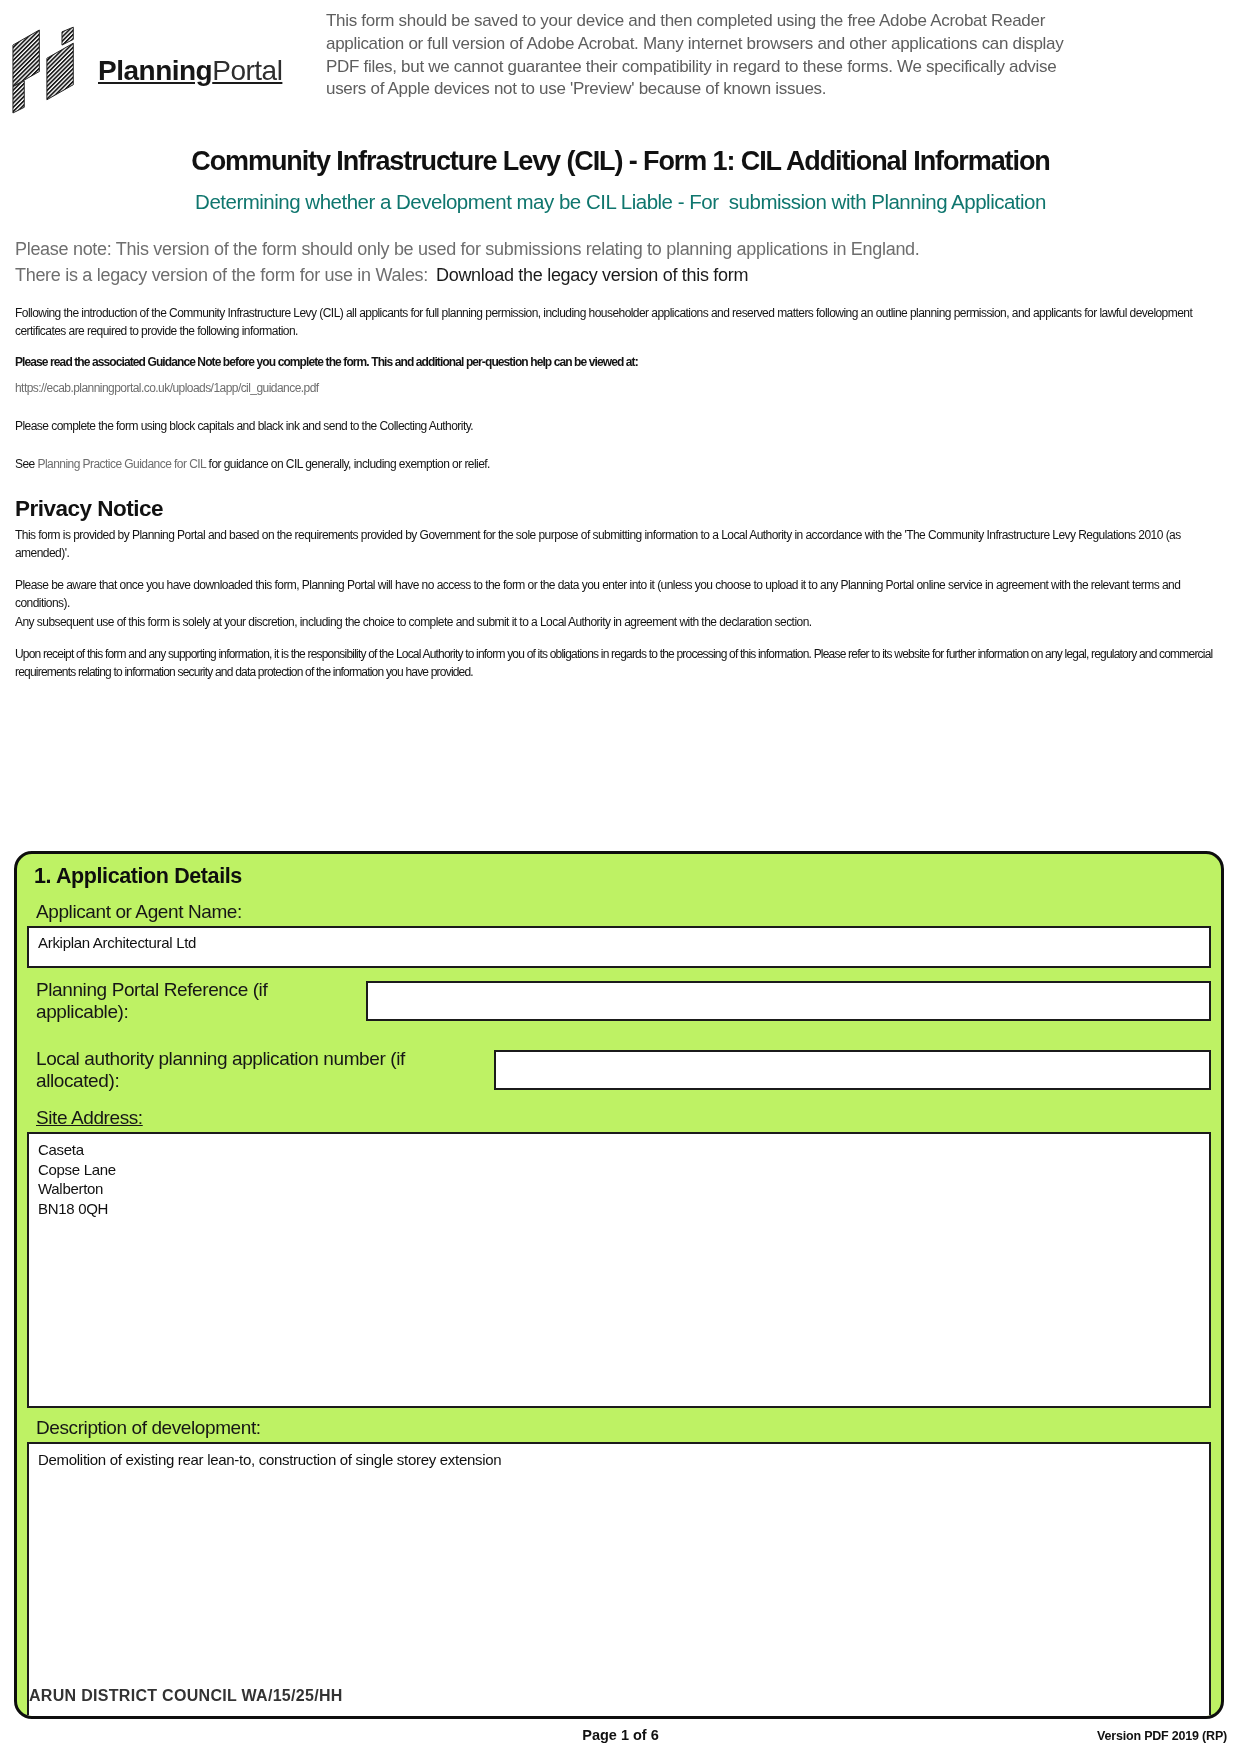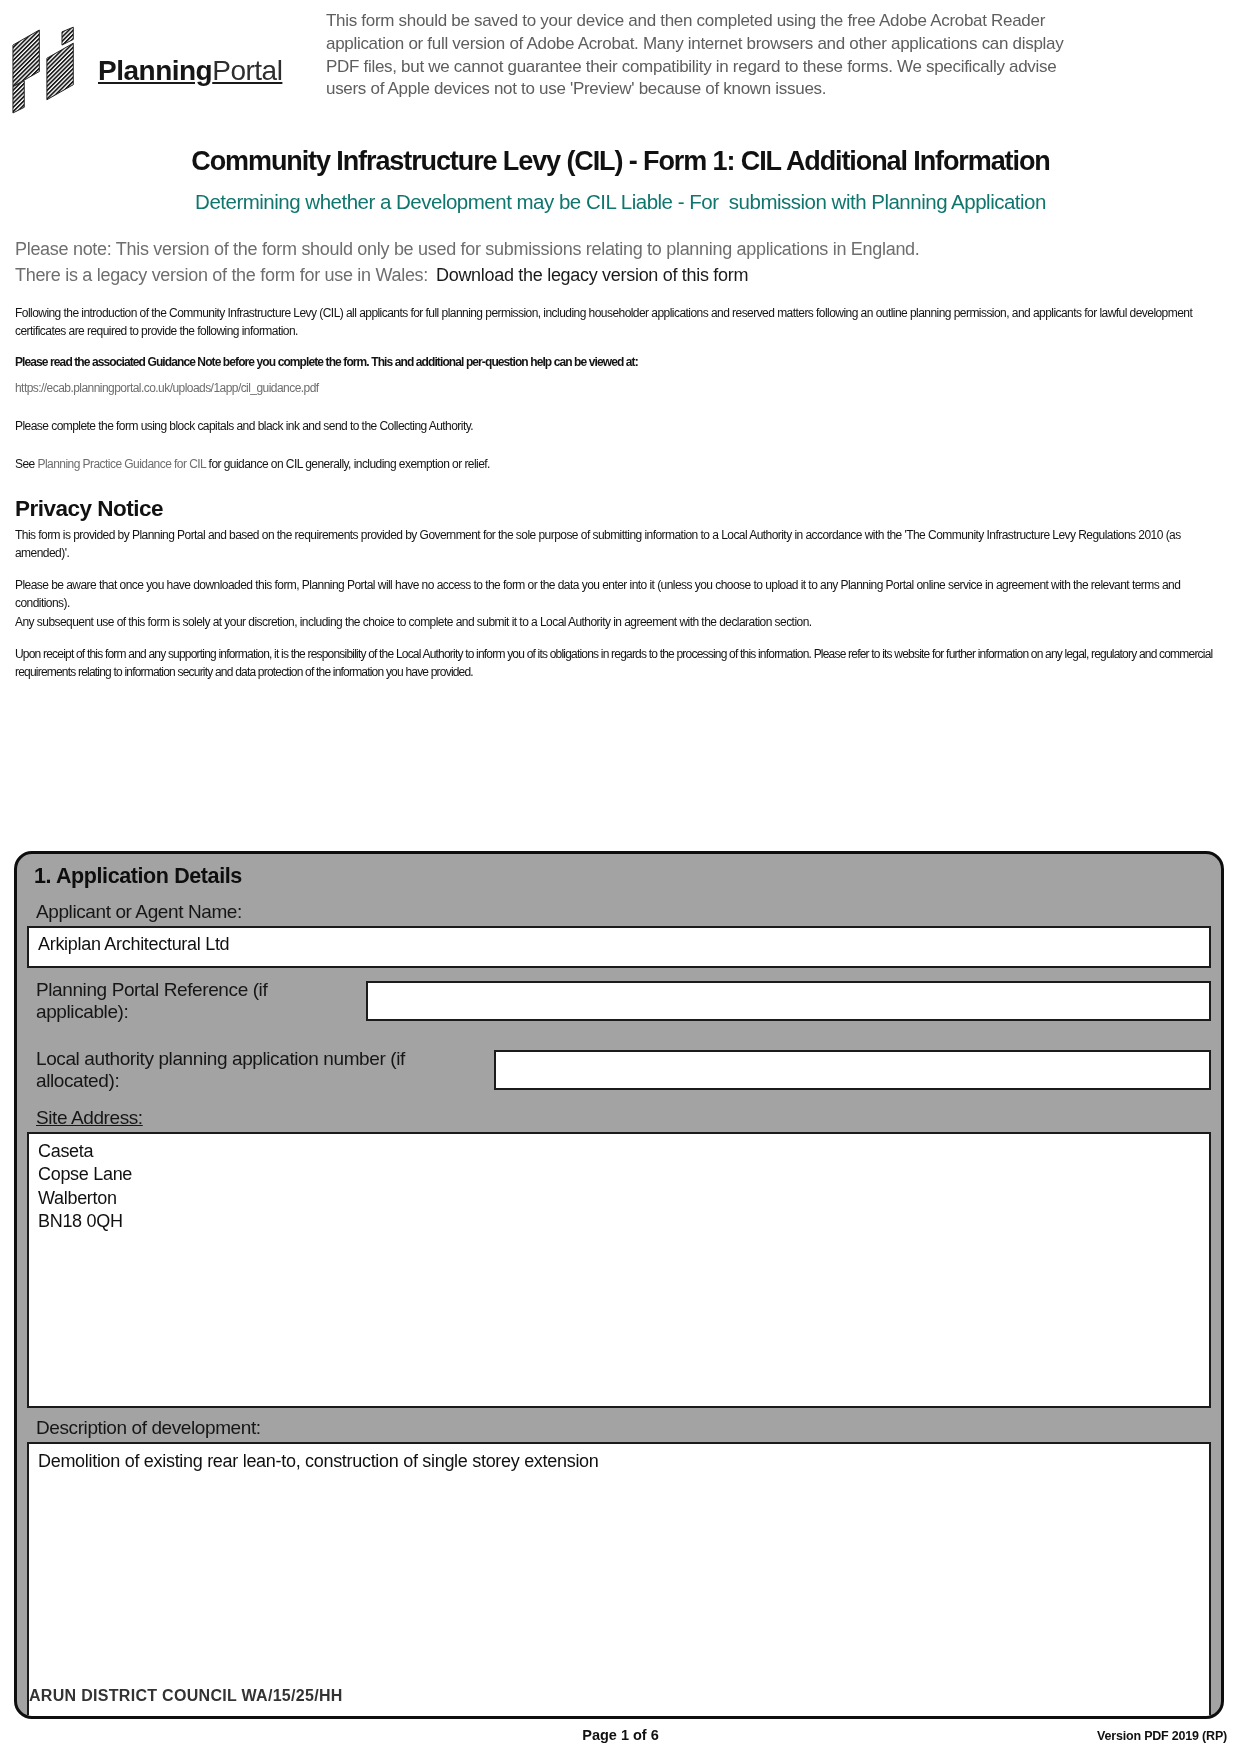--- a/index.html
+++ b/index.html
@@ -41,27 +41,27 @@
   p.bold-line{font-weight:bold;letter-spacing:-0.9px;margin-top:12px;}
   p.muted{color:#6e6e6e;margin-top:8px;}
   .see-link{color:#6e6e6e;text-decoration:none;}
   h2.privacy{font-size:22.5px;font-weight:bold;margin:22px 15px 0 15px;letter-spacing:-0.5px;color:#111;}
   .preline{white-space:pre-line;}
   p.tight{letter-spacing:-0.8px;}
   
   .section-box{
     position:absolute;left:14px;top:851px;width:1210px;height:868px;
     border:3.5px solid #0e0e0e;border-radius:18px;
-    box-sizing:border-box;padding:6px 9px;overflow:hidden;background:#a3a3a3;
+    box-sizing:border-box;padding:6px 9px;overflow:hidden;background:#bef264;
   }
   .section-box h3{font-size:21.5px;font-weight:bold;margin:4px 0 12px 8px;letter-spacing:-0.4px;color:#0e0e0e;}
   .flabel{font-size:19px;letter-spacing:-0.4px;margin:10px 0 3px 10px;color:#161616;}
   .finput{
     border:2px solid #1b1b1b;background:#fff;box-sizing:border-box;
-    font-size:18px;letter-spacing:-0.3px;padding:6px 9px;color:#101010;
+    font-size:15px;letter-spacing:-0.3px;padding:6px 9px;color:#101010;
   }
   .applicant{height:42px;margin:3px 1px 0 1px;}
   .frow{display:flex;align-items:center;margin:11px 1px 0 0;}
   .frow .flabel{margin:0 6px 0 10px;flex-shrink:0;}
   .frow .finput{flex:1;height:40px;}
   .w1{width:324px;}
   .w2{width:452px;}
   .site-label{margin-top:15px;text-decoration:underline;}
   .area{margin:2px 1px 0 1px;white-space:pre-line;line-height:1.3;}
   .site-box{height:276px;}

